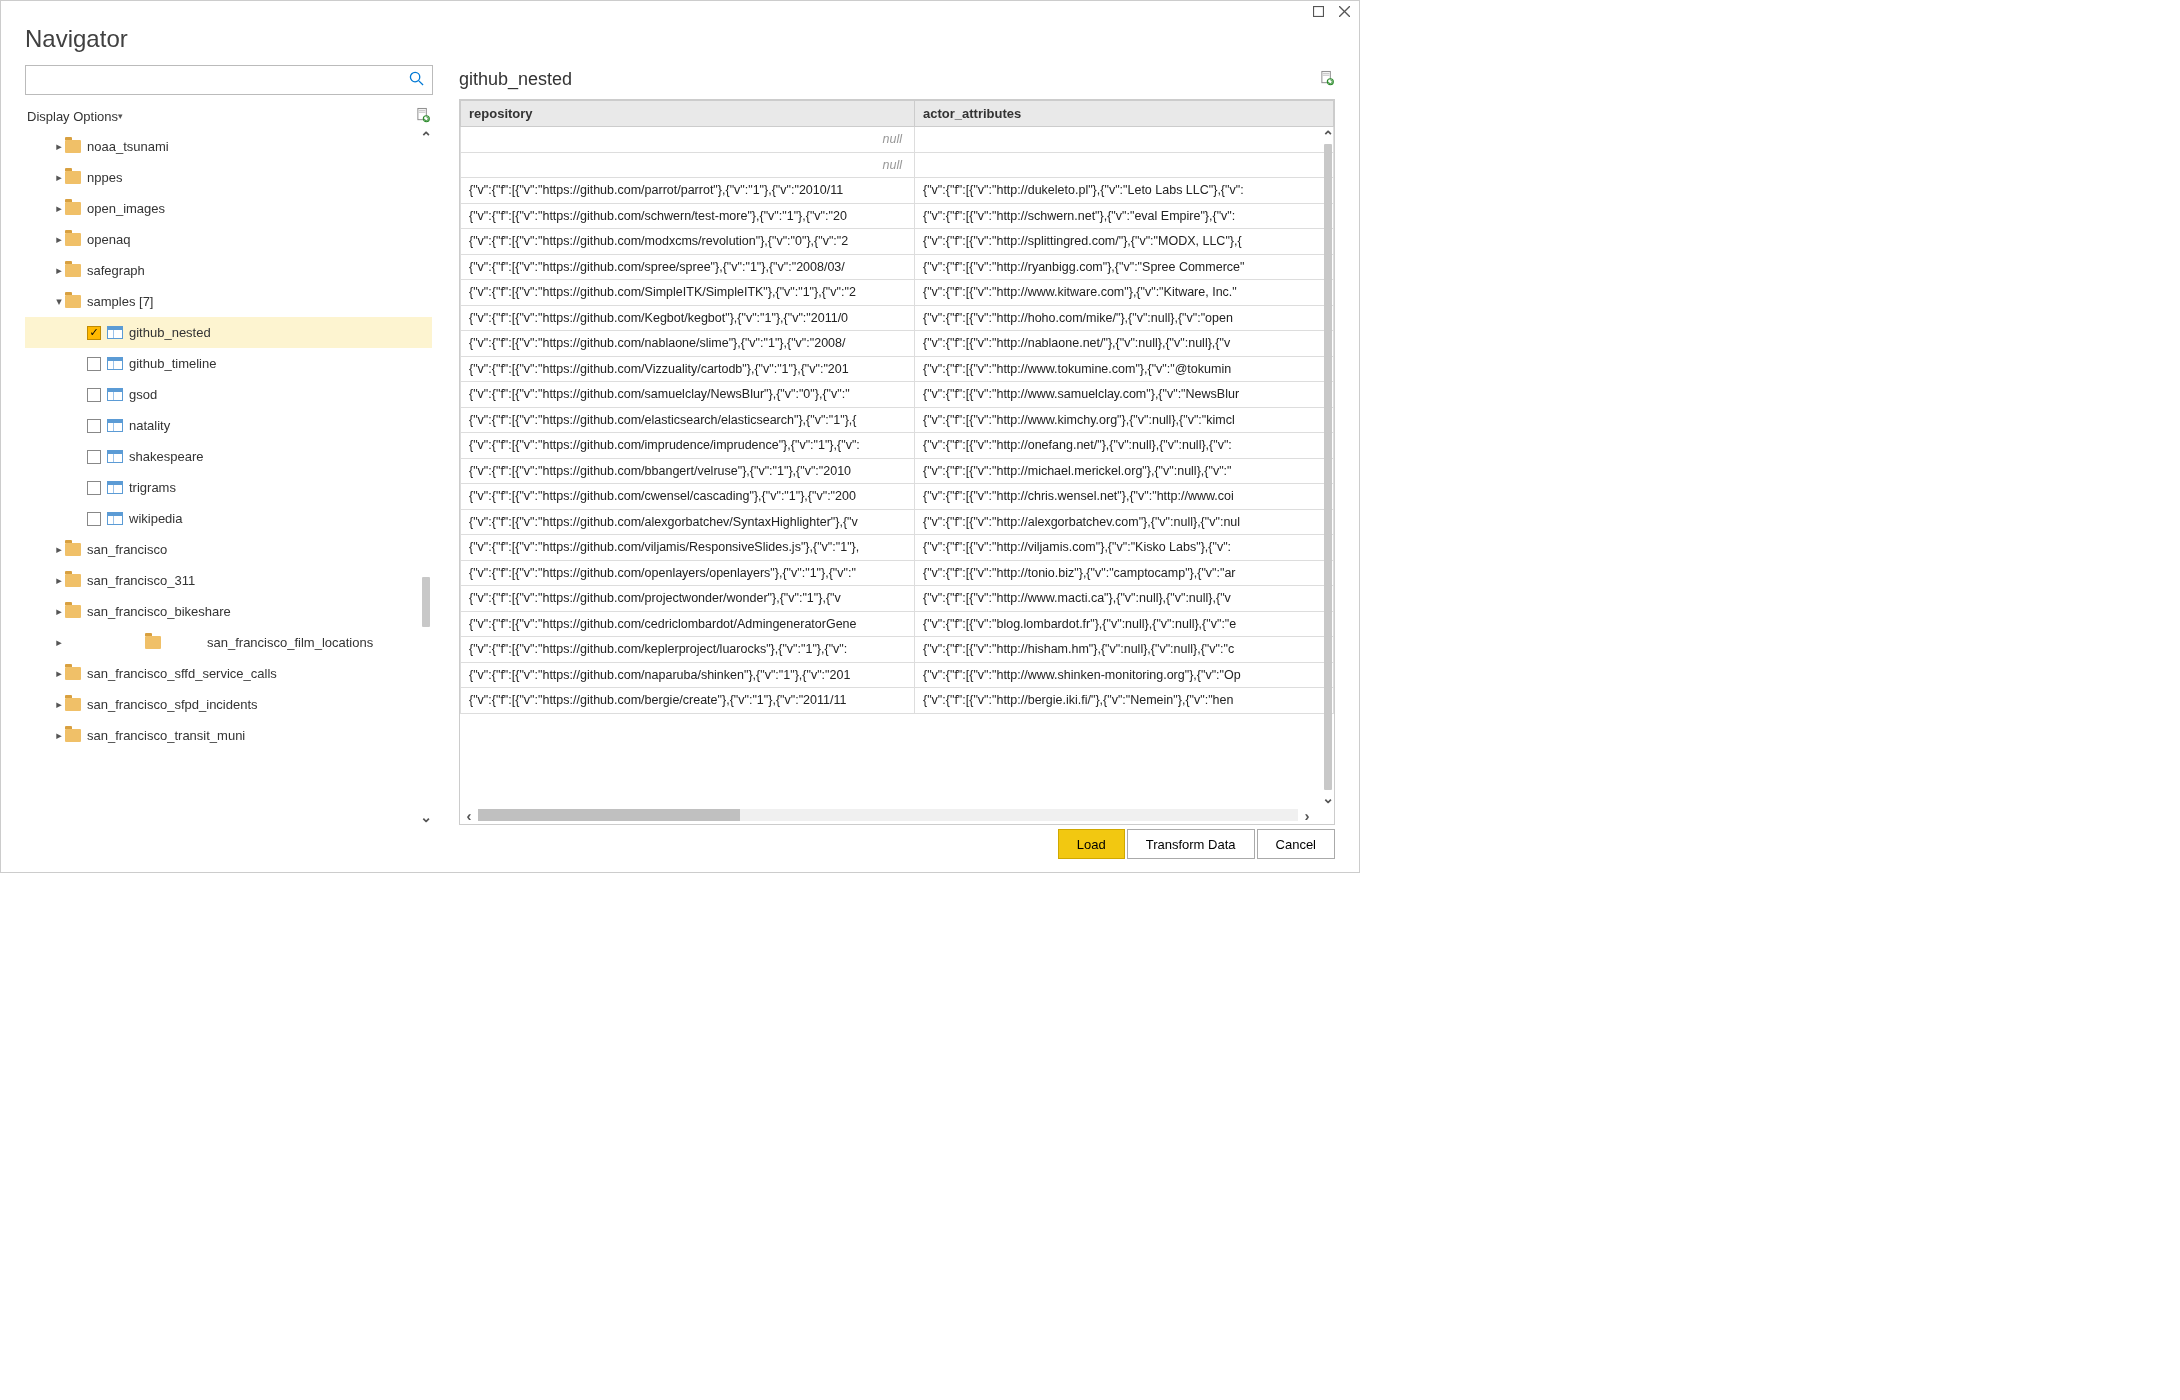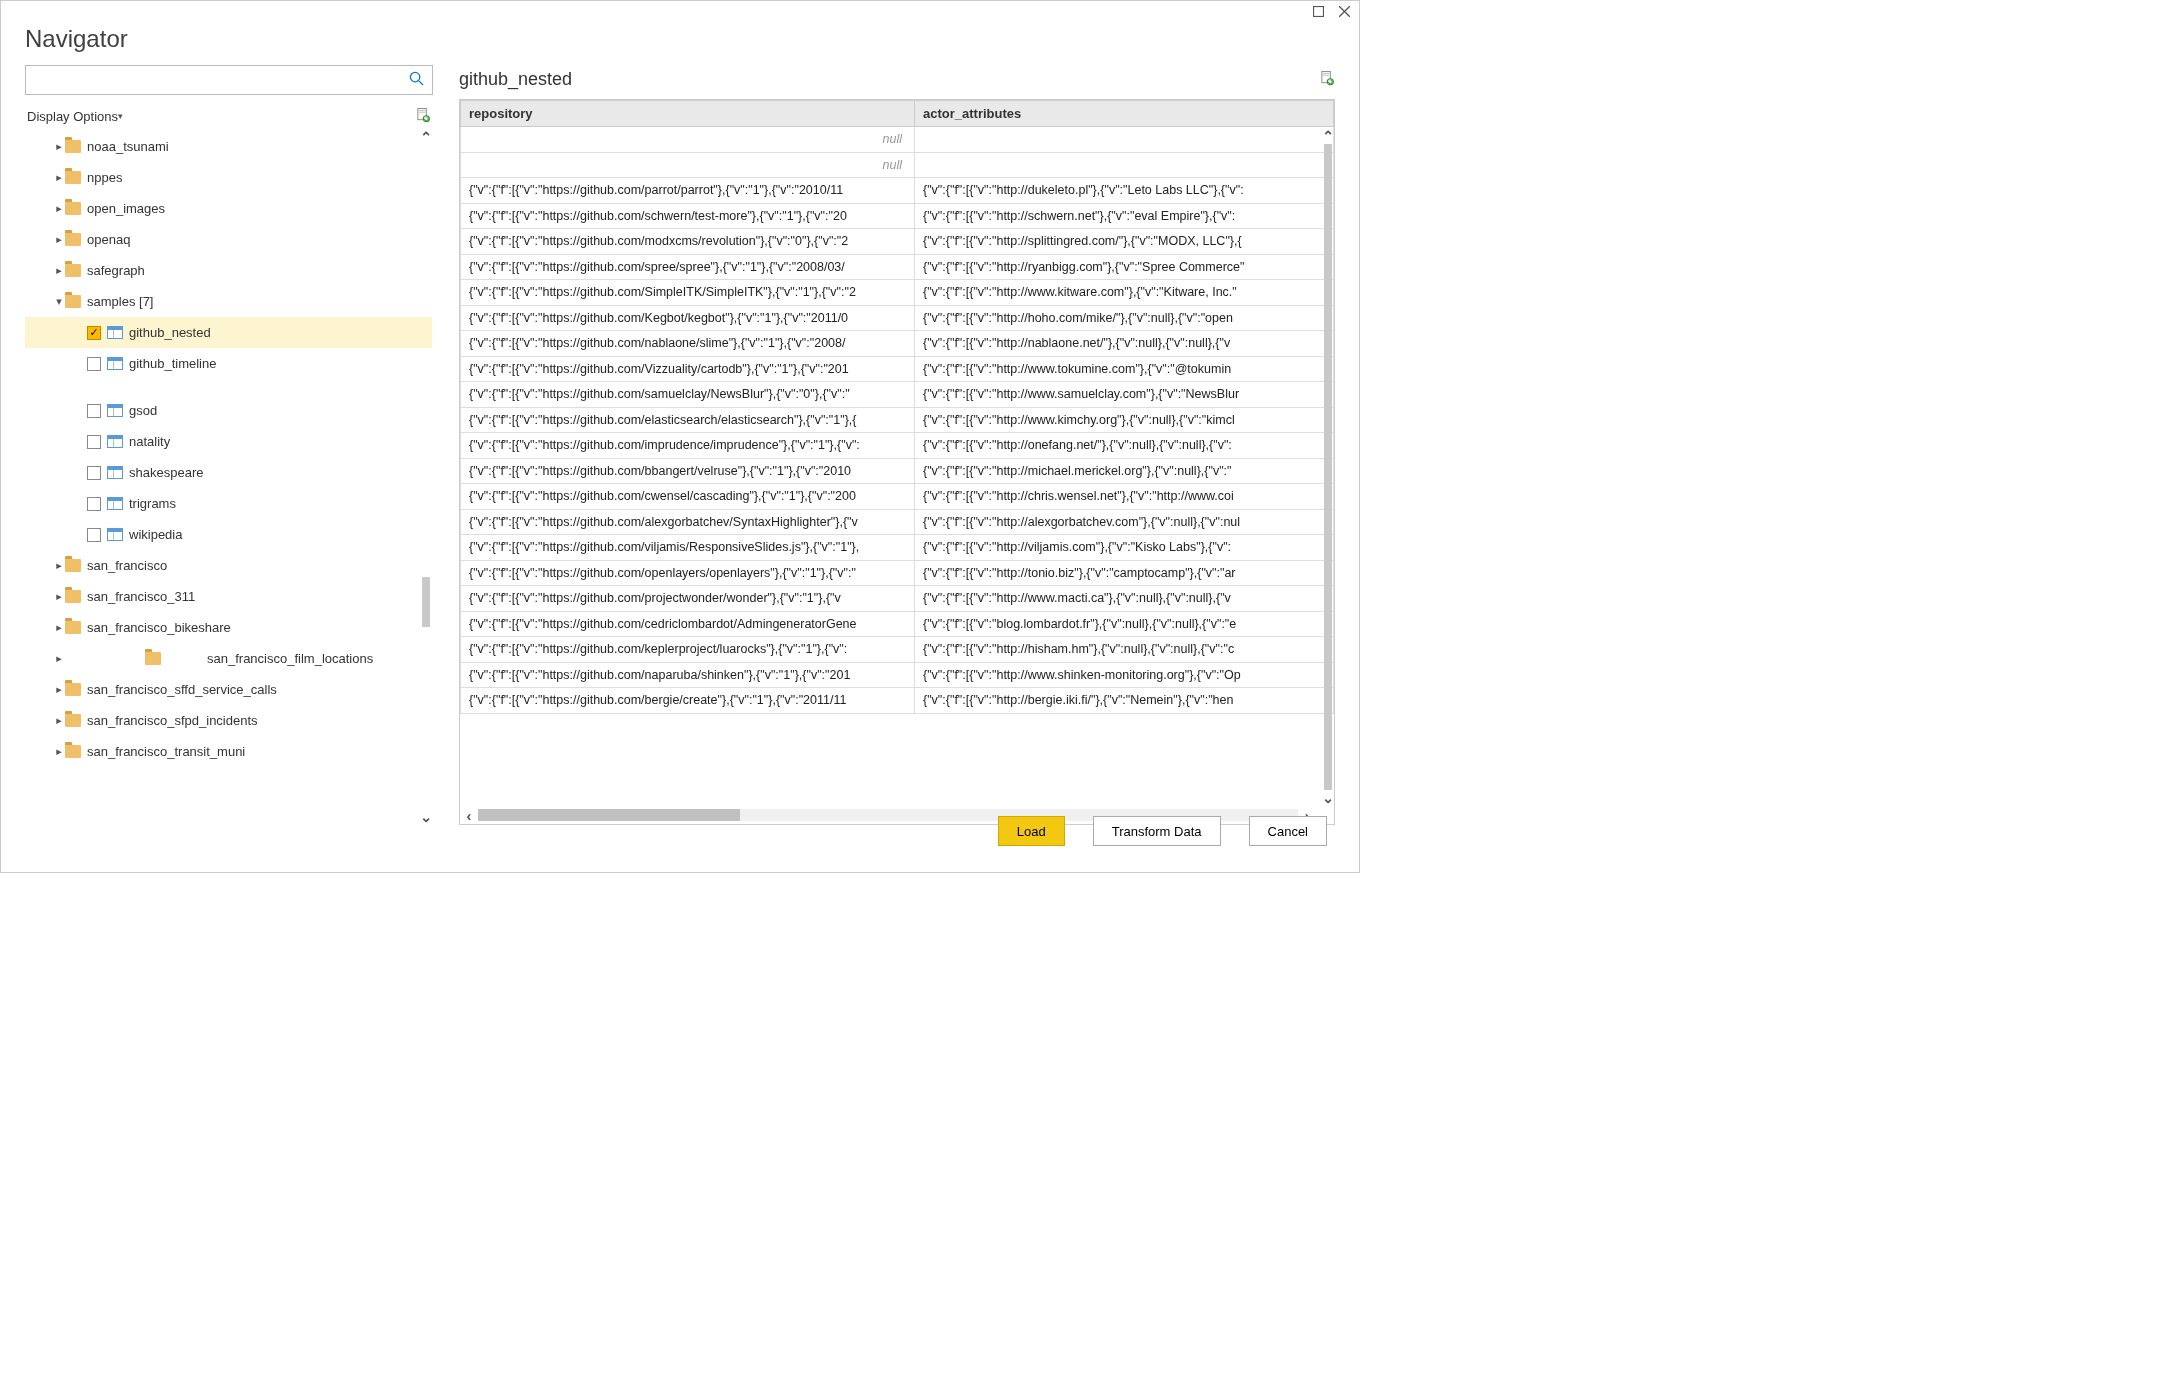--- a/index.html
+++ b/index.html
@@ -43,21 +43,21 @@
 .datatable-wrap { position: relative; flex: 1; overflow: hidden; border: 1px solid #ccc; }
 .datatable { width: 100%; border-collapse: collapse; table-layout: fixed; }
 .datatable th { background: #e9e9e9; border: 1px solid #ccc; padding: 4px 8px; text-align: left; font-weight: 600; font-size: 13px; height: 26px; }
 .datatable td { border: 1px solid #ddd; padding: 2px 8px; font-size: 12.5px; height: 25.5px; white-space: nowrap; overflow: hidden; text-overflow: clip; color: #222; }
 .datatable td.nullcell { font-style: italic; color: #999; text-align: right; padding-right: 12px; }
 .hscroll { position: absolute; bottom: 0; left: 0; right: 18px; height: 18px; display: flex; align-items: center; }
 .hscroll .har { width: 18px; text-align: center; font-size: 15px; font-weight: bold; color: #555; cursor: pointer; }
 .hscroll-track { flex: 1; height: 12px; background: #f0f0f0; position: relative; }
 .hscroll-thumb { position: absolute; top: 0; left: 0; height: 100%; background: #c0c0c0; }
 .right .scrollbar-v { right: 0; top: 28px; height: 610px; }
-.footer { position: absolute; bottom: 0; left: 0; right: 8px; height: 56px; display: flex; justify-content: flex-end; align-items: flex-start; padding: 0 24px; gap: 28px; }
+.footer { position: absolute; bottom: 0; left: 0; right: 0; height: 56px; display: flex; justify-content: flex-end; align-items: center; padding: 0 24px; gap: 2px; }
 .btn { height: 30px; padding: 0 18px; border: 1px solid #aaa; background: #fff; font-size: 13px; cursor: pointer; }
 .btn.primary { background: #f2c811; border-color: #d0a800; }
 </style>
 </head>
 <body>
 
 <div class="titlebar">
   <span class="winbtn">
       <svg width="11" height="11">
         <rect x="0.5" y="0.5" width="10" height="10" fill="none" stroke="#555" stroke-width="1.2"></rect>
@@ -144,21 +144,21 @@
               <span class="chk checked"></span>
               <span class="table-icon"></span>
               <span>github_nested</span>
             </div>
             <div class="treeitem" style="padding-left: 50px;">
               <span class="arrow none"></span>
               <span class="chk"></span>
               <span class="table-icon"></span>
               <span>github_timeline</span>
             </div>
-            <div class="treeitem" style="padding-left: 50px; margin-top: 16px;">
+            <div class="treeitem" style="padding-left: 50px;">
               <span class="arrow none"></span>
               <span class="chk"></span>
               <span class="table-icon"></span>
               <span>gsod</span>
             </div>
             <div class="treeitem" style="padding-left: 50px;">
               <span class="arrow none"></span>
               <span class="chk"></span>
               <span class="table-icon"></span>
               <span>natality</span>

